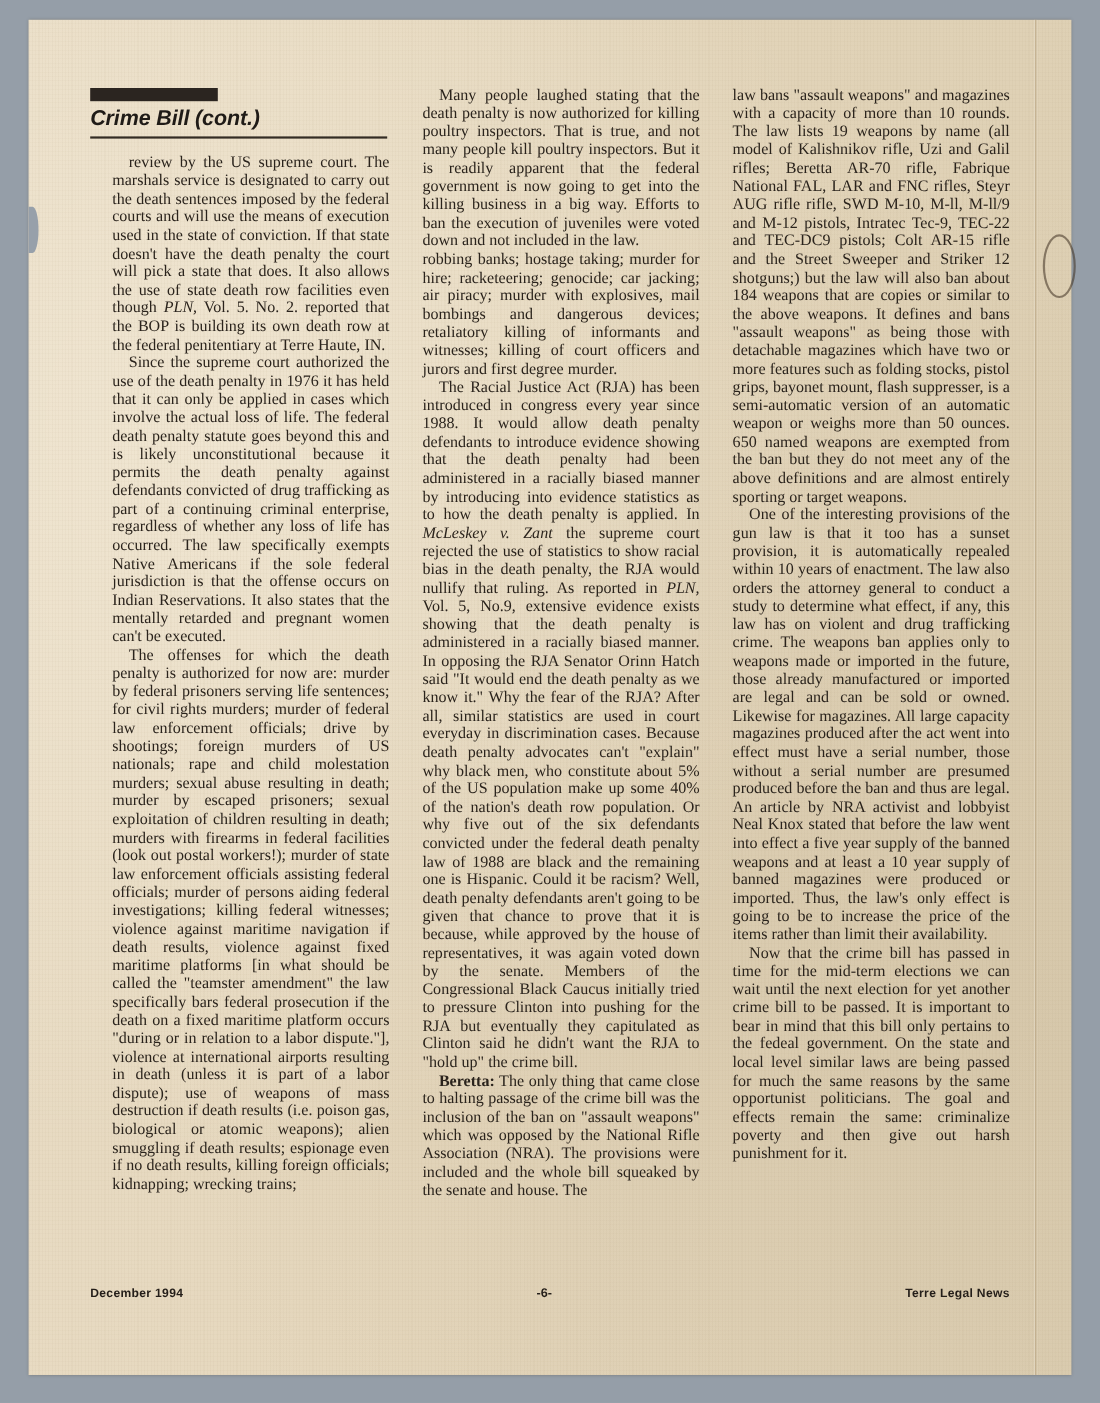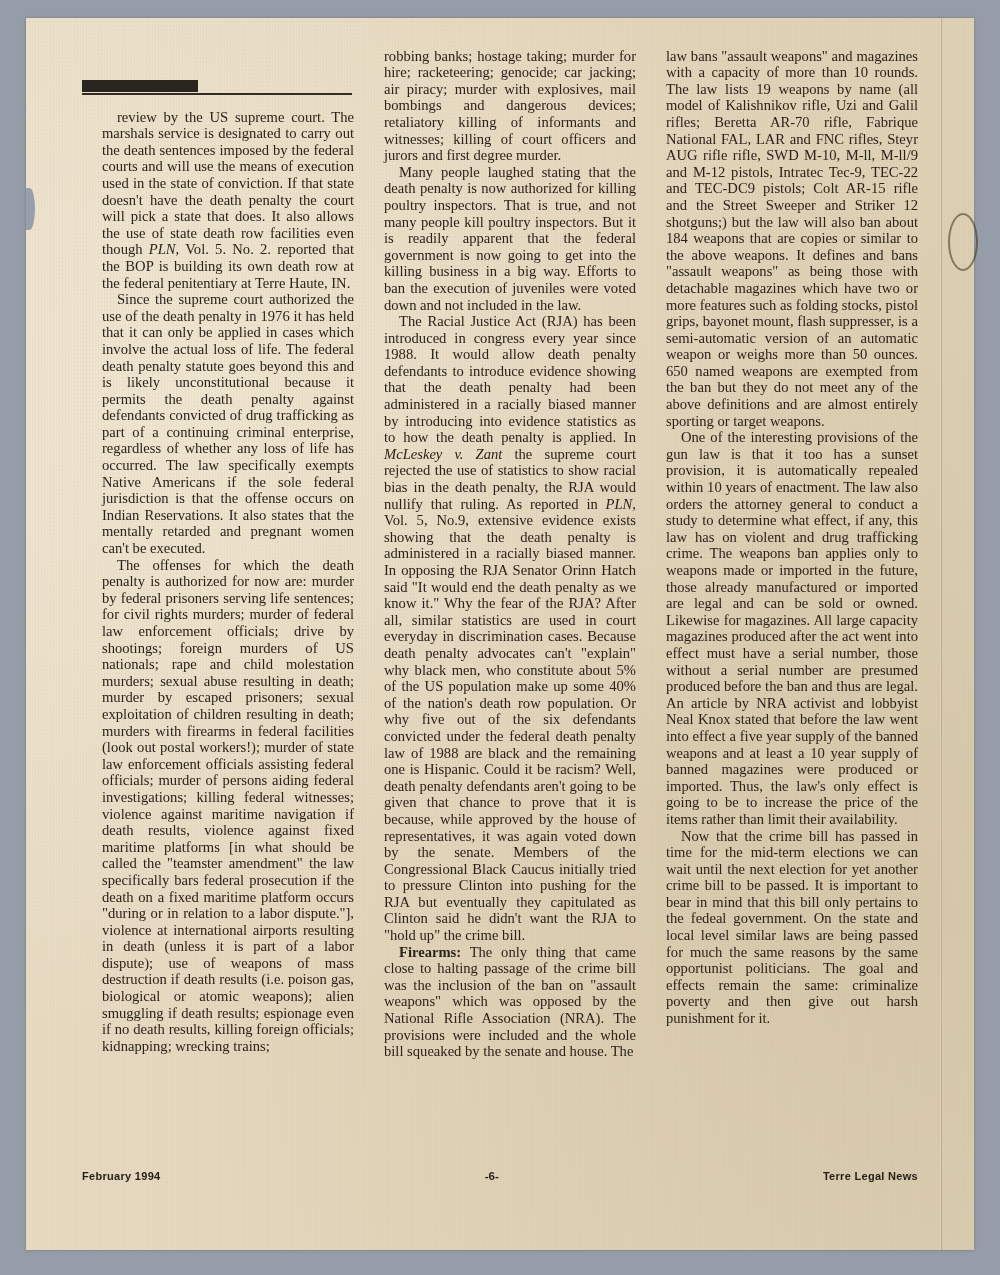--- a/index.html
+++ b/index.html
@@ -163,47 +163,48 @@
   <div id="page">
 
     <div class="notch"></div>
     <div class="crease" style="left:914px;"></div>
     <div class="edge-mark"></div>
 
     <div id="content">
 
       <div class="masthead">
         <div class="blackbar"></div>
+        <div class="section-title">Crime Bill (cont.)</div>
         <div class="rule"></div>
       </div>
 
       <div class="columns">
 
         <div class="col col-first">
           <p class="body">review by the US supreme court. The marshals service is designated to carry out the death sentences imposed by the federal courts and will use the means of execution used in the state of conviction. If that state doesn't have the death penalty the court will pick a state that does. It also allows the use of state death row facilities even though <i>PLN,</i> Vol. 5. No. 2. reported that the BOP is building its own death row at the federal penitentiary at Terre Haute, IN.</p>
           <p class="body">Since the supreme court authorized the use of the death penalty in 1976 it has held that it can only be applied in cases which involve the actual loss of life.  The federal death penalty statute goes beyond this and is likely unconstitutional because it permits the death penalty against defendants convicted of drug trafficking as part of a continuing criminal enterprise, regardless of whether any loss of life has occurred. The law specifically exempts Native Americans if the sole federal jurisdiction is that the offense occurs on Indian Reservations. It also states that the mentally retarded and pregnant women can't be executed.</p>
           <p class="body">The offenses for which the death penalty is authorized for now are: murder by federal prisoners serving life sentences; for civil rights murders; murder of federal law enforcement officials; drive by shootings; foreign murders of US nationals; rape and child molestation murders; sexual abuse resulting in death; murder by escaped prisoners; sexual exploitation of children resulting in death; murders with firearms in federal facilities (look out postal workers!); murder of state law enforcement officials assisting federal officials; murder of persons aiding federal investigations; killing federal witnesses; violence against maritime navigation if death results, violence against fixed maritime platforms [in what should be called the "teamster amendment" the law specifically bars federal prosecution if the death on a fixed maritime platform occurs "during or in relation to a labor dispute."], violence at international airports resulting in death (unless it is part of a labor dispute); use of weapons of mass destruction if death results (i.e. poison gas, biological or atomic weapons); alien smuggling if death results; espionage even if no death results, killing foreign officials; kidnapping; wrecking trains;</p>
         </div>
 
         <div class="col col-rest">
+          <p class="body">Many people laughed stating that the death penalty is now authorized for killing poultry inspectors. That is true, and not many people kill poultry inspectors. But it is readily apparent that the federal government is now going to get into the killing business in a big way. Efforts to ban the execution of juveniles were voted down and not included in the law.</p>
           <p class="body noindent">robbing banks; hostage taking; murder for hire; racketeering; genocide; car jacking; air piracy; murder with explosives, mail bombings and dangerous devices; retaliatory killing of informants and witnesses; killing of court officers and jurors and first degree murder.</p>
-          <p class="body">Many people laughed stating that the death penalty is now authorized for killing poultry inspectors. That is true, and not many people kill poultry inspectors. But it is readily apparent that the federal government is now going to get into the killing business in a big way. Efforts to ban the execution of juveniles were voted down and not included in the law.</p>
           <p class="body">The Racial Justice Act (RJA) has been introduced in congress every year since 1988. It would allow death penalty defendants to introduce evidence showing that the death penalty had been administered in a racially biased manner by introducing into evidence statistics as to how the death penalty is applied. In <i>McLeskey v. Zant</i> the supreme court rejected the use of statistics to show racial bias in the death penalty, the RJA would nullify that ruling. As reported in <i>PLN,</i> Vol. 5, No.9, extensive evidence exists showing that the death penalty is administered in a racially biased manner. In opposing the RJA Senator Orinn Hatch said "It would end the death penalty as we know it." Why the fear of the RJA? After all, similar statistics are used in court everyday in discrimination cases. Because death penalty advocates can't "explain" why black men, who constitute about 5% of the US population make up some 40% of the nation's death row population. Or why five out of the six defendants convicted under the federal death penalty law of 1988 are black and the remaining one is Hispanic. Could it be racism? Well, death penalty defendants aren't going to be given that chance to prove that it is because, while approved by the house of representatives, it was again voted down by the senate. Members of the Congressional Black Caucus initially tried to pressure Clinton into pushing for the RJA but eventually they capitulated as Clinton said he didn't want the RJA to "hold up" the crime bill.</p>
-          <p class="body"><b>Firearms:</b> The only thing that came close to halting passage of the crime bill was the inclusion of the ban on "assault weapons" which was opposed by the National Rifle Association (NRA). The provisions were included and the whole bill squeaked by the senate and house. The</p>
+          <p class="body"><b>Beretta:</b> The only thing that came close to halting passage of the crime bill was the inclusion of the ban on "assault weapons" which was opposed by the National Rifle Association (NRA). The provisions were included and the whole bill squeaked by the senate and house. The</p>
         </div>
 
         <div class="col col-rest">
           <p class="body noindent">law bans "assault weapons" and magazines with a capacity of more than 10 rounds. The law lists 19 weapons by name (all model of Kalishnikov rifle, Uzi and Galil rifles; Beretta AR-70 rifle, Fabrique National FAL, LAR and FNC rifles, Steyr AUG rifle rifle, SWD M-10, M-ll, M-ll/9 and M-12 pistols, Intratec Tec-9, TEC-22 and TEC-DC9 pistols; Colt AR-15 rifle and the Street Sweeper and Striker 12 shotguns;) but the law will also ban about 184 weapons that are copies or similar to the above weapons. It defines and bans "assault weapons" as being those with detachable magazines which have two or more features such as folding stocks, pistol grips, bayonet mount, flash suppresser, is a semi-automatic version of an automatic weapon or weighs more than 50 ounces. 650 named weapons are exempted from the ban but they do not meet any of the above definitions and are almost entirely sporting or target weapons.</p>
           <p class="body">One of the interesting provisions of the gun law is that it too has a sunset provision, it is automatically repealed within 10 years of enactment. The law also orders the attorney general to conduct a study to determine what effect, if any, this law has on violent and drug trafficking crime. The weapons ban applies only to weapons made or imported in the future, those already manufactured or imported are legal and can be sold or owned. Likewise for magazines. All large capacity magazines produced after the act went into effect must have a serial number, those without a serial number are presumed produced before the ban and thus are legal. An article by NRA activist and lobbyist Neal Knox stated that before the law went into effect a five year supply of the banned weapons and at least a 10 year supply of banned magazines were produced or imported. Thus, the law's only effect is going to be to increase the price of the items rather than limit their availability.</p>
           <p class="body">Now that the crime bill has passed in time for the mid-term elections we can wait until the next election for yet another crime bill to be passed. It is important to bear in mind that this bill only pertains to the fedeal government. On the state and local level similar laws are being passed for much the same reasons by the same opportunist politicians. The goal and effects remain the same: criminalize poverty and then give out harsh punishment for it.</p>
         </div>
 
       </div>
     </div>
 
     <div id="footer">
-      <span>February 1994</span>
+      <span>December 1994</span>
       <span class="page-no">-6-</span>
       <span>Terre Legal News</span>
     </div>
 
   </div>
 </div>
 
 </body></html>

